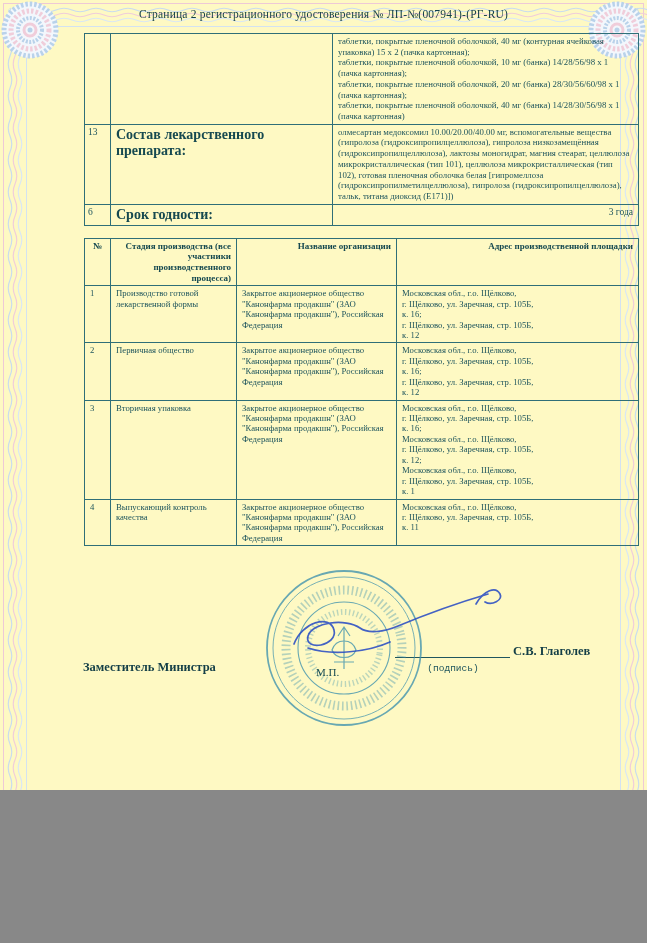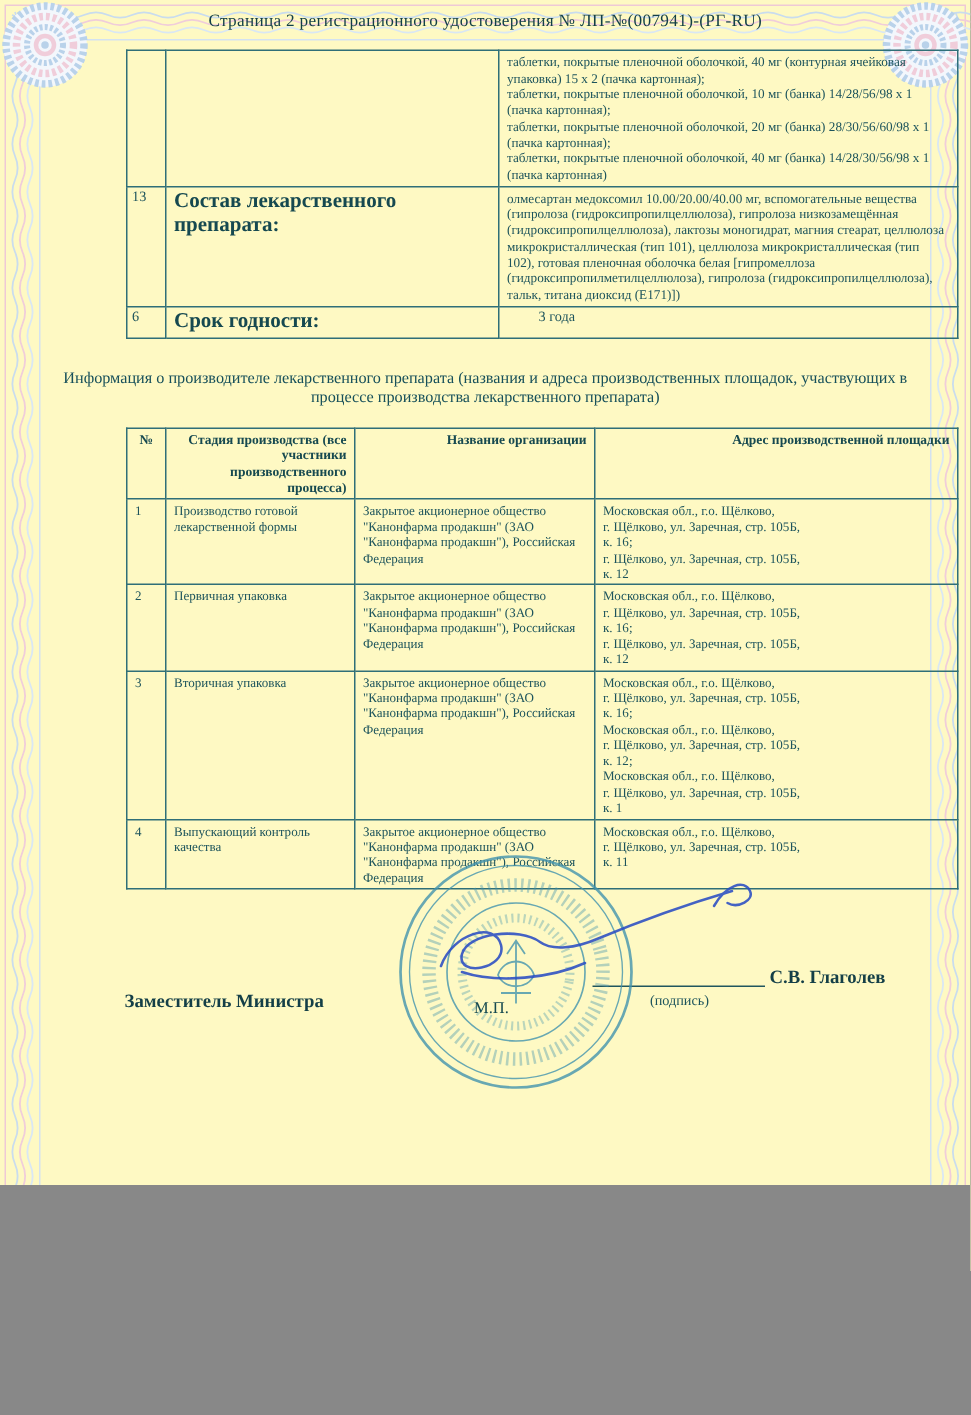--- a/index.html
+++ b/index.html
@@ -14,40 +14,40 @@
     font-size:11.5px;letter-spacing:.2px;color:#123f47;
   }
   .content{margin:13px 0 0 84px;width:554px;position:relative;}
   table{border-collapse:collapse;width:554px;table-layout:fixed;color:#1d545c;}
   td{border:1px solid #2f6f78;vertical-align:top;padding:2px 5px;overflow:hidden;}
   .pre{white-space:pre-line;}
   
   .t1 .num{font-size:9.5px;padding-left:3px;}
   .t1 .label{font-size:14px;font-weight:bold;color:#164950;}
   .t1 .value{font-size:8.8px;line-height:1.22;}
-  .t1 .duration{font-size:9.5px;padding-left:26px;}
+  .t1 .duration{font-size:9.5px;padding-left:26px;text-align:right;}
   
   .intro{
     margin-top:20px;text-align:center;font-size:10.8px;line-height:1.25;
     color:#17505a;padding:0 40px;position:relative;
   }
   
   .t2{margin-top:12px;}
   .t2 th{
     border:1px solid #2f6f78;vertical-align:top;padding:2px 5px;
     font-size:9px;font-weight:bold;text-align:right;line-height:1.18;color:#164950;
   }
   .t2 th.cnum{text-align:center;}
   .t2 td{font-size:8.7px;line-height:1.2;}
   
   .abs{position:absolute;}
   .signer-title{left:83px;top:644px;font-weight:bold;font-size:12.5px;color:#143f47;margin-top:16px;}
   .signer-name{left:513px;top:644px;font-weight:bold;font-size:12.5px;color:#143f47;}
   .sig-line{left:395px;top:657px;width:115px;border-top:1.2px solid #20565e;height:0;}
-  .sig-caption{left:398px;top:663px;width:110px;text-align:center;font-size:9.5px;color:#1d545c;}
+  .sig-caption{left:398px;top:663px;width:110px;text-align:center;font-size:9.5px;color:#1d545c;font-family:Liberation Mono, monospace;}
   .mp{left:316px;top:666px;font-size:11px;z-index:5;color:#164950;}
   .stamp{left:262px;top:566px;z-index:2;}
   .signature{left:272px;top:582px;z-index:3;}
   .black-dot{left:583px;top:870px;width:19px;height:19px;border-radius:50%;background:#0e0e0e;z-index:4;}
 </style>
 </head>
 <body>
 
 <div class="page">
 
@@ -107,21 +107,20 @@
       </tr>
       <tr>
         <td class="num">6</td>
         <td class="label">Срок годности:</td>
         <td class="value duration">3 года</td>
       </tr>
     </tbody>
       </table>
   </div>
 
-  <div class="intro">Информация о производителе лекарственного препарата (названия и адреса производственных площадок, участвующих в процессе производства лекарственного препарата)</div>
 
   <div class="content" style="margin-top:0;">
     <table class="t2">
       <colgroup>
           <col style="width:26px">
           <col style="width:126px">
           <col style="width:160px">
           <col style="width:242px">
         </colgroup>
       <tbody>
@@ -136,21 +135,21 @@
         <td>Производство готовой лекарственной формы</td>
         <td>Закрытое акционерное общество "Канонфарма продакшн" (ЗАО "Канонфарма продакшн"), Российская Федерация</td>
         <td class="pre">Московская обл., г.о. Щёлково,
 г. Щёлково, ул. Заречная, стр. 105Б,
 к. 16;
 г. Щёлково, ул. Заречная, стр. 105Б,
 к. 12</td>
       </tr>
       <tr>
         <td>2</td>
-        <td>Первичная упаковка</td>
+        <td>Первичная общество</td>
         <td>Закрытое акционерное общество "Канонфарма продакшн" (ЗАО "Канонфарма продакшн"), Российская Федерация</td>
         <td class="pre">Московская обл., г.о. Щёлково,
 г. Щёлково, ул. Заречная, стр. 105Б,
 к. 16;
 г. Щёлково, ул. Заречная, стр. 105Б,
 к. 12</td>
       </tr>
       <tr>
         <td>3</td>
         <td>Вторичная упаковка</td>

